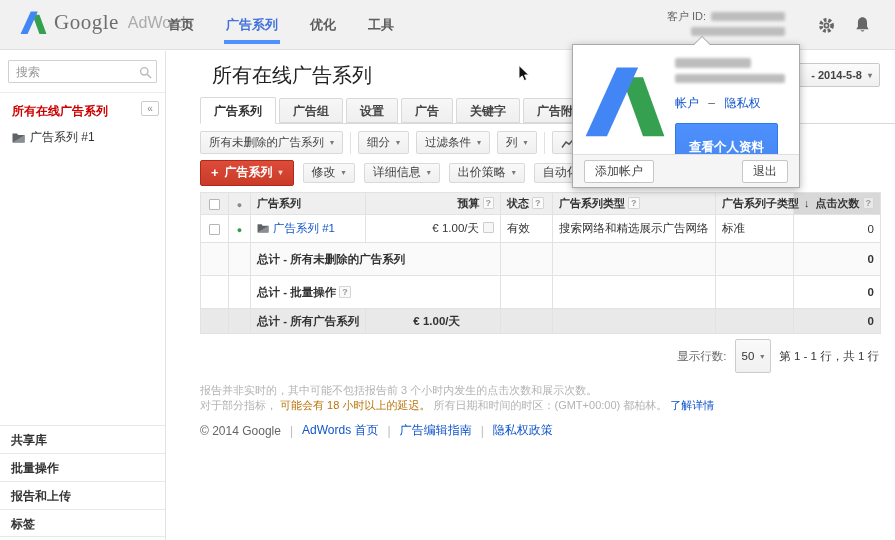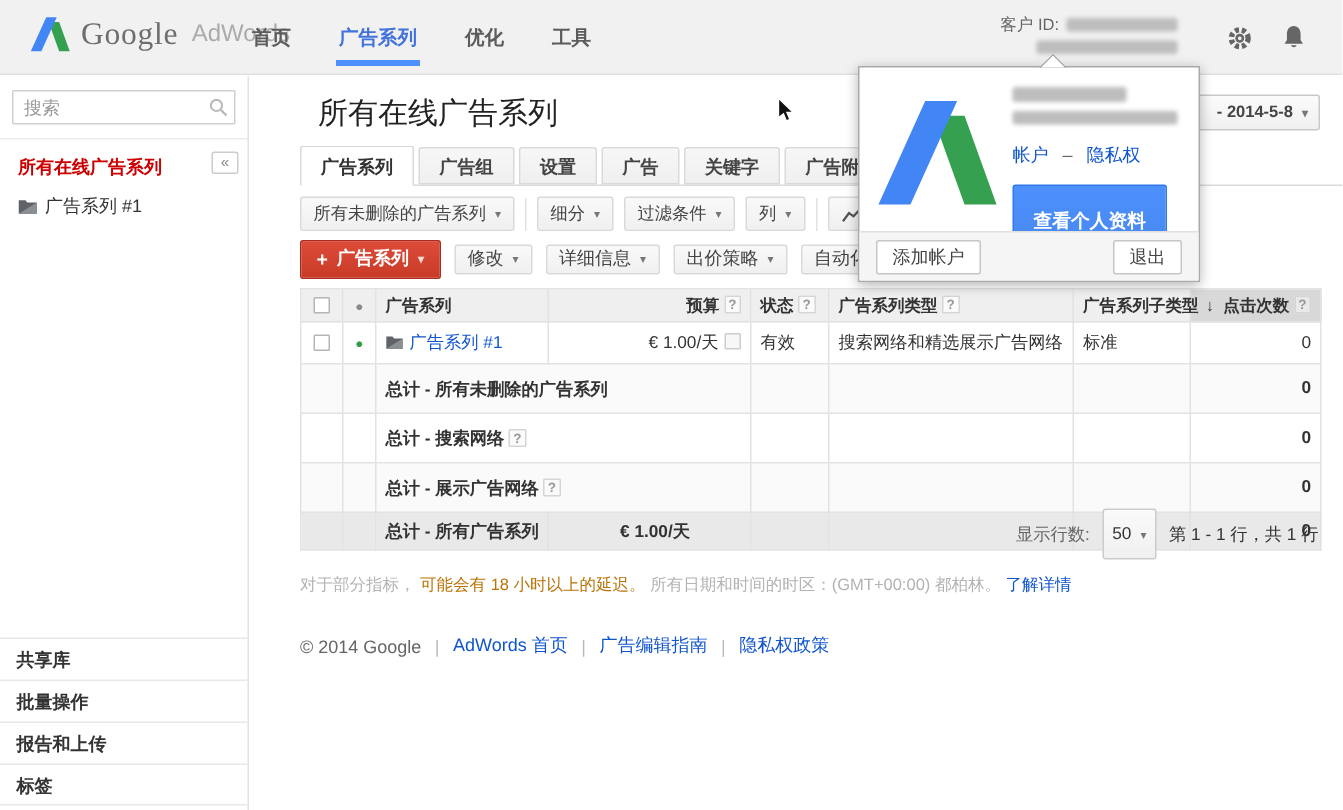--- a/index.html
+++ b/index.html
@@ -307,30 +307,21 @@
             <td></td>
           <td colspan="2">总计 - 所有未删除的广告系列</td>
           <td></td>
             <td></td>
             <td></td>
           <td class="num">0</td>
         </tr>
         <tr class="total alt">
           <td></td>
             <td></td>
-          <td colspan="2"><span>总计 - 搜索网络</span><span class="help">?</span></td>
-          <td></td>
-            <td></td>
-            <td></td>
-          <td class="num">0</td>
-        </tr>
-        <tr class="total">
-          <td></td>
-            <td></td>
-          <td colspan="2"><span>总计 - 展示广告网络</span><span class="help">?</span></td>
+          <td colspan="2"><span>总计 - 批量操作</span><span class="help">?</span></td>
           <td></td>
             <td></td>
             <td></td>
           <td class="num">0</td>
         </tr>
         <tr class="grand">
           <td></td>
             <td></td>
           <td>总计 - 所有广告系列</td>
           <td class="num" style="padding-right:40px">€ 1.00/天</td>
@@ -345,20 +336,21 @@
     <div class="pagination">
       <span>显示行数:</span>
       <span class="page-select">
         <span>50</span>
         <span class="caret">▾</span>
       </span>
       <span class="page-range">第 1 - 1 行，共 1 行</span>
     </div>
 
     <div class="disclaimer">
+      <div>报告并非实时的，其中可能不包括报告前 3 个小时内发生的点击次数和展示次数。</div>
       <div>
         <span>对于部分指标，</span>
         <span class="delay">可能会有 18 小时以上的延迟。</span>
         <span>所有日期和时间的时区：(GMT+00:00) 都柏林。</span>
         <a>了解详情</a>
       </div>
     </div>
 
     <div class="copyright">
       <span>© 2014 Google</span>

